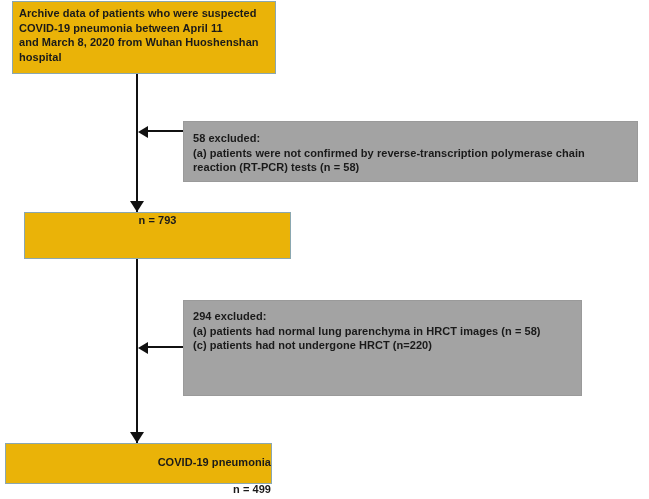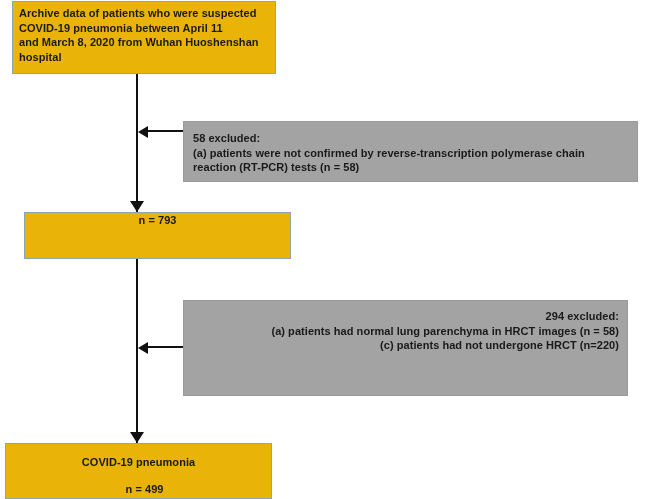--- a/index.html
+++ b/index.html
@@ -48,29 +48,28 @@
     left: 183px; top: 121px; width: 455px; height: 61px;
     padding: 9px 8px 0 9px;
   }
 
   #node-cohort-793 {
     left: 10px; top: 212px; width: 267px; height: 47px;
     display: flex; align-items: flex-start; justify-content: center; margin-left: 14px;
   }
 
   #node-excl-2 {
-    left: 183px; top: 300px; width: 445px; height: 96px;
+    left: 183px; top: 300px; width: 399px; height: 96px;
     padding: 8px 8px 0 9px;
-    text-align: right;
   }
 
   #node-final {
-    left: 5px; top: 443px; width: 267px; height: 56px;
+    left: 5px; top: 443px; width: 267px; height: 41px;
     padding-top: 11px;
-    text-align: center;
+    text-align: right;
   }
   #node-final .final-n {
     margin-top: 12px;
     padding-left: 12px;
   }
 
   
   .vline {
     position: absolute;
     width: 2px;

